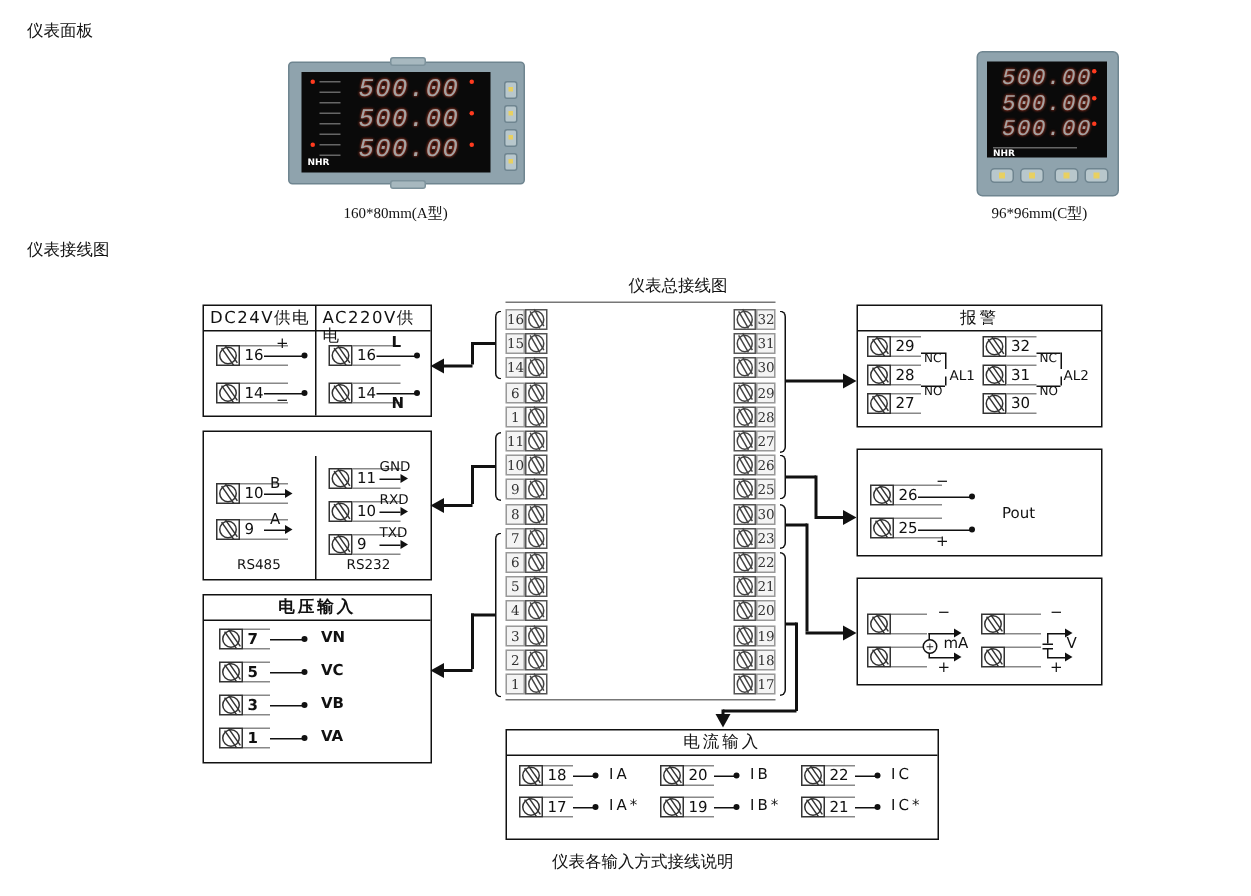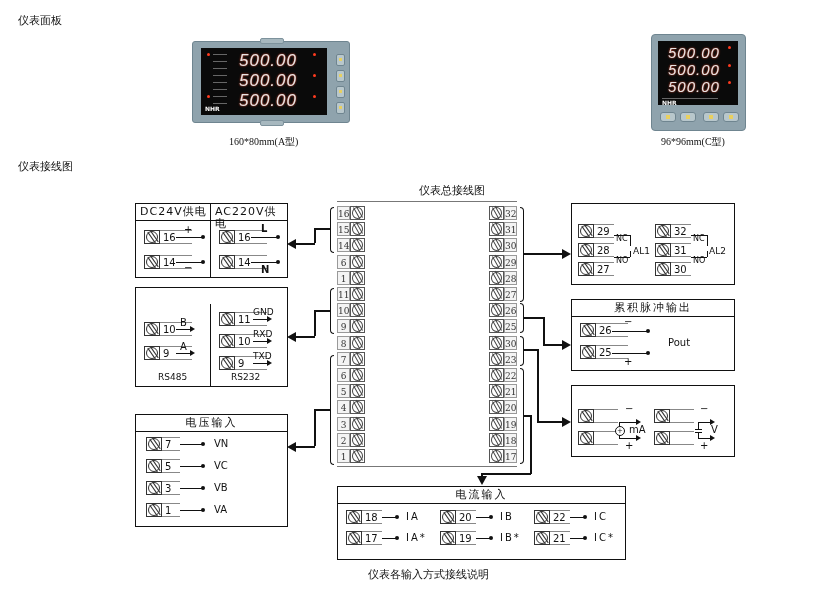--- a/index.html
+++ b/index.html
@@ -4,21 +4,21 @@
 <style>
   html,body{margin:0;padding:0;background:#fff;}
   body{width:834px;height:597px;position:relative;overflow:hidden;font-family:"DejaVu Sans",sans-serif;color:#111;}
   .abs{position:absolute;}
   .heading{font-size:11px;color:#111;}
   .caption{font-size:10px;font-family:Liberation Serif, serif;color:#111;}
   
   .panelA{left:192px;top:41px;width:156px;height:80px;background:#8fa3ad;border:1px solid #6f8590;border-radius:3px;}
   .panelA .tab{position:absolute;width:22px;height:4px;background:#a7b8bf;border:1px solid #7d929c;border-radius:2px;left:67px;}
   .panelA .screen{position:absolute;left:8px;top:6px;width:126px;height:67px;background:#0a0a0a;}
-  .seg{position:absolute;color:#e5e5e5;font-family:Liberation Sans, sans-serif;font-style:italic;letter-spacing:1px;text-shadow:0 0 2px #ff5030;}
+  .seg{position:absolute;color:#a3a3a3;font-family:Liberation Mono, monospace;font-style:italic;letter-spacing:1px;text-shadow:0 0 2px #ff5030;}
   .panelA .seg{font-size:17px;left:38px;line-height:20px;}
   .led-label{position:absolute;width:14px;height:1px;background:#666;}
   .led{position:absolute;width:3px;height:3px;background:#ff3b1f;border-radius:50%;}
   .sidebtn{position:absolute;width:7px;height:10px;background:#b8c7cc;border:1px solid #6f8590;border-radius:2px;}
   .sidebtn::after{content:"";position:absolute;left:2px;top:3px;width:3px;height:3px;background:#e8d060;}
   .logo{position:absolute;color:#fff;font-size:6px;font-weight:bold;font-family:"DejaVu Sans",sans-serif;}
   .panelC{left:651px;top:34px;width:93px;height:95px;background:#8fa3ad;border:1px solid #6f8590;border-radius:4px;}
   .panelC .screen{position:absolute;left:6px;top:6px;width:80px;height:64px;background:#0a0a0a;}
   .panelC .seg{font-size:15px;left:10px;line-height:17px;}
   .cbtn{position:absolute;top:77px;width:14px;height:8px;background:#b8c7cc;border:1px solid #6f8590;border-radius:3px;}
@@ -309,21 +309,21 @@
   <div class="term" style="left:83px;top:68px;">
       <div class="screw"></div>
       <div class="tnum" style="left:16px;">9</div>
     </div>
   <div class="wire" style="left:117px;top:75px;width:14px;"></div>
     <div class="arrowhead-r" style="left:131px;top:72px;"></div>
   <div class="lbl" style="left:117px;top:62px;font-size:9px;">TXD</div>
   <div class="sub" style="left:95px;top:84px;">RS232</div>
 </div>
 
-<div class="box" style="left:135px;top:414px;width:151px;height:111px;">
+<div class="box" style="left:135px;top:396px;width:151px;height:111px;font-weight:bold;">
   <div class="title">电压输入</div>
   <div id="vterms">
       <div class="term" style="left:10px;top:22px;">
         <div class="screw"></div>
         <div class="tnum" style="left:16px;width:18px;">7</div>
       </div>
       <div class="wire" style="left:44px;top:29px;width:22px;"></div>
       <div class="dot" style="left:65px;top:27px;"></div>
       <div class="lbl" style="left:78px;top:23px;">VN</div>
       <div class="term" style="left:10px;top:44px;">
@@ -344,20 +344,21 @@
         <div class="screw"></div>
         <div class="tnum" style="left:16px;width:18px;">1</div>
       </div>
       <div class="wire" style="left:44px;top:95px;width:22px;"></div>
       <div class="dot" style="left:65px;top:93px;"></div>
       <div class="lbl" style="left:78px;top:89px;">VA</div>
     </div>
 </div>
 
 <div class="box" style="left:571px;top:203px;width:162px;height:80px;">
+  <div class="title">报警</div>
   <div id="alterms">
       <div class="term" style="left:6px;top:20px;">
         <div class="screw"></div>
         <div class="tnum" style="left:16px;width:20px;">29</div>
       </div>
       <div class="term" style="left:6px;top:39px;">
         <div class="screw"></div>
         <div class="tnum" style="left:16px;width:20px;">28</div>
       </div>
       <div class="term" style="left:6px;top:58px;">
@@ -388,21 +389,20 @@
   <div class="wire" style="left:42px;top:53px;width:16px;"></div>
   <div class="line" style="left:58px;top:31px;width:1px;height:11px;"></div>
   <div class="line" style="left:58px;top:47px;width:1px;height:6px;"></div>
   <div class="wire" style="left:119px;top:31px;width:16px;"></div>
   <div class="wire" style="left:119px;top:53px;width:16px;"></div>
   <div class="line" style="left:135px;top:31px;width:1px;height:11px;"></div>
   <div class="line" style="left:135px;top:47px;width:1px;height:6px;"></div>
 </div>
 
 <div class="box" style="left:571px;top:299px;width:162px;height:70px;">
-  <div class="title">累积脉冲输出</div>
   <div class="term" style="left:8px;top:23px;">
       <div class="screw"></div>
       <div class="tnum" style="left:16px;">26</div>
     </div>
   <div class="wire" style="left:40px;top:31px;width:36px;"></div>
     <div class="dot" style="left:74px;top:29px;"></div>
   <div class="lbl" style="left:52px;top:16px;">−</div>
   <div class="term" style="left:8px;top:45px;">
       <div class="screw"></div>
       <div class="tnum" style="left:16px;">25</div>

